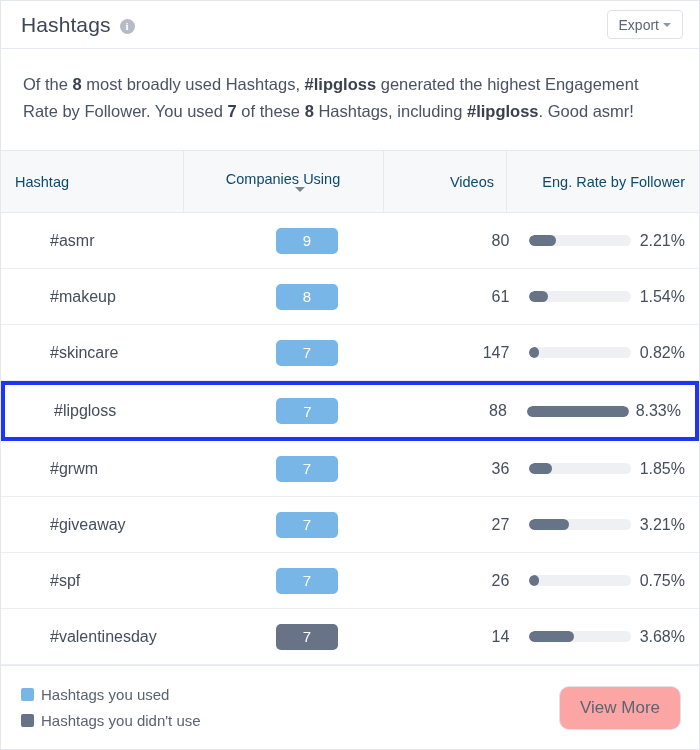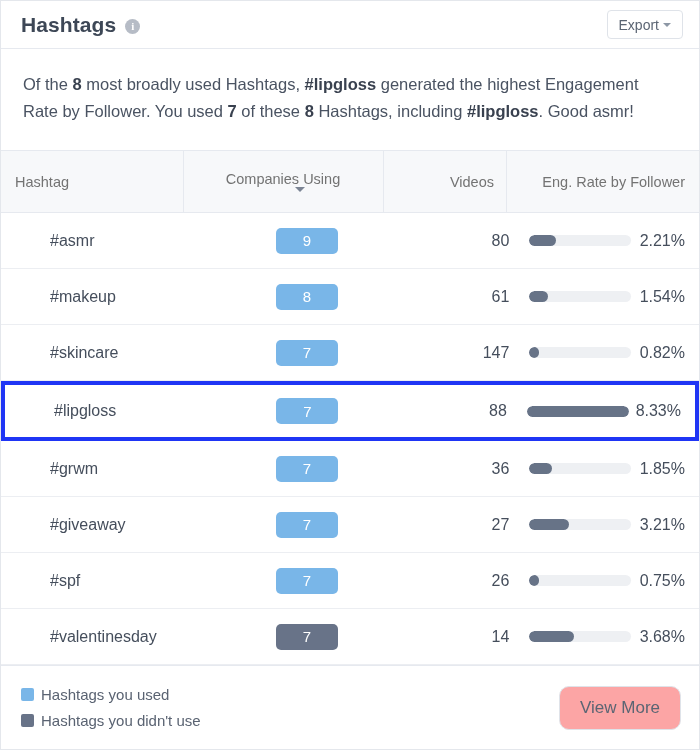--- a/index.html
+++ b/index.html
@@ -19,21 +19,21 @@
   }
 
   
   .card-header {
     height: 48px; flex: 0 0 48px;
     border-bottom: 1px solid #e6e9ef;
     display: flex; align-items: center;
     padding: 0 16px 0 20px;
   }
   .title {
-    font-size: 21px; color: #3d4756; font-weight: 700;
+    font-size: 21px; color: #3d4756; font-weight: 400;
     letter-spacing: .1px;
   }
   .info-icon {
     width: 15px; height: 15px; border-radius: 50%;
     background: #b6bcc6; margin-left: 9px;
     display: inline-flex; align-items: center; justify-content: center;
     color: #fff; font-size: 11px; font-weight: bold;
     font-family: "Liberation Serif", serif;
     line-height: 1; position: relative; top: 2px;
   }
@@ -62,21 +62,21 @@
   .summary b { font-weight: 700; color: #39414f; }
 
   
   .table { width: 100%; }
   .thead {
     position: relative;
     height: 62px;
     background: #f7f8fa;
     border-bottom: 1px solid #e6e9ef;
     display: flex; align-items: center;
-    font-size: 14.5px; color: #737373;
+    font-size: 14.5px; color: #0c4a6e;
   }
   .col-hash  { width: 182px; padding-left: 14px; }
   .col-comp  { width: 200px; display: flex; align-items: center;
                justify-content: center; gap: 0; position: relative; flex-direction: column; }
   .col-vids  { width: 123px; text-align: right; padding-right: 12px; }
   .col-rate  { flex: 1; padding-right: 14px; }
   .thead .col-hash, .thead .col-comp, .thead .col-vids, .thead .col-rate {
     height: 62px; display: flex; align-items: center;
   }
   .thead .col-hash { justify-content: flex-start; }

